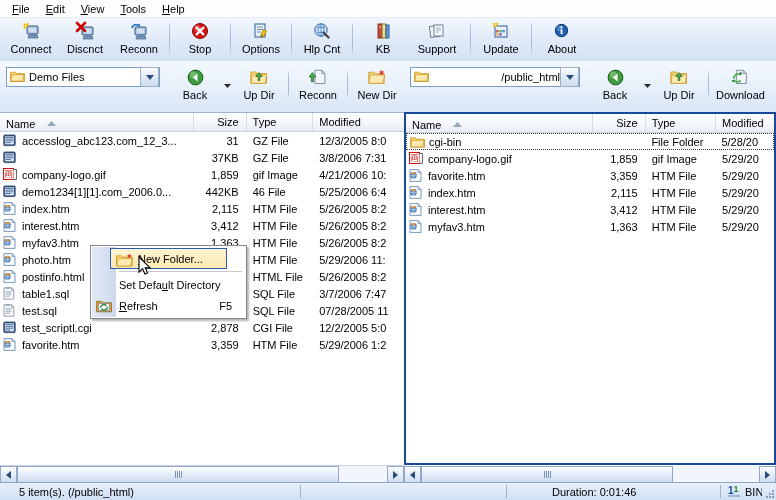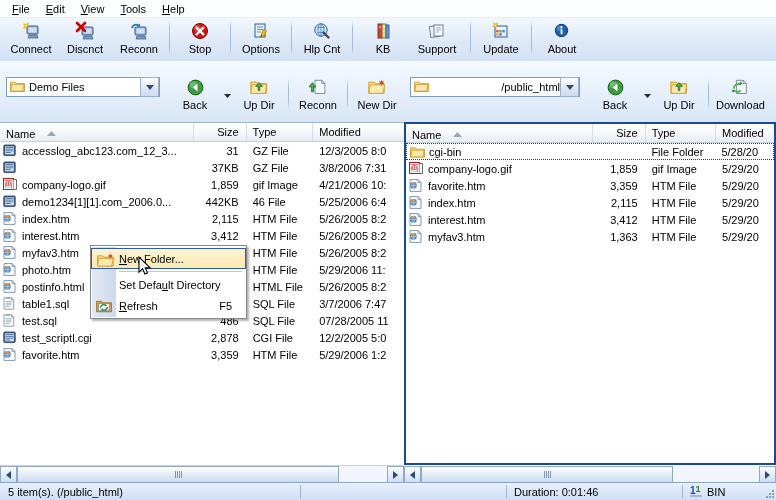--- a/index.html
+++ b/index.html
@@ -36,21 +36,21 @@
   .pane{position:absolute;top:0;bottom:0;}
   .pane-left{left:0;width:404px;}
   .pane-right{left:404px;right:0;}
 
   .pane-inner{position:absolute;left:0;top:0;right:0;bottom:0;
               display:flex;flex-direction:column;}
 
   
   .navstrip{height:45px;position:relative;
             background:linear-gradient(#f4f9fe 0%,#e6effa 55%,#d8e6f6 100%);
-            display:flex;align-items:flex-start;padding-top:16px;}
+            display:flex;align-items:flex-start;padding-top:6px;}
   .combo{position:relative;height:20px;margin-left:6px;
          background:#fff;border:1px solid #7b9cc4;display:flex;align-items:center;
          box-sizing:border-box;}
   .combo.left{width:165px;}
   .combo.right{width:170px;text-align:right;}
   .combo .folder{margin:0 4px 0 3px;flex:0 0 auto;}
   .combo .ctext{flex:1;font-size:11px;white-space:nowrap;overflow:hidden;}
   .combo .cbtn{width:17px;height:18px;flex:0 0 auto;margin-right:0px;
      background:linear-gradient(#fdfeff,#dfe9f6 50%,#cddcef);
      border:1px solid #9ab0cb;border-radius:1px;
@@ -118,21 +118,21 @@
            border:1px solid #86898c;box-shadow:2px 2px 2px rgba(0,0,0,.3);
            padding:2px 0;}
   .ctxgutter{position:absolute;left:1px;top:1px;bottom:1px;width:24px;
              background:linear-gradient(90deg,#e2e9f6,#ccd9ee);}
   .ctxitem{position:relative;height:21px;display:flex;align-items:center;
            font-size:11px;padding-left:28px;padding-right:14px;white-space:nowrap;
            box-sizing:border-box;cursor:default;}
   .ctxitem .ctxico{position:absolute;left:3px;top:2px;width:20px;height:17px;
                    display:flex;align-items:center;justify-content:center;}
   .ctxitem.sel{background:linear-gradient(#fdf3d2,#fbe9b2);
-               border:1px solid #2a5ca8;margin:0 0;padding-left:27px;}
+               border:1px solid #2a5ca8;margin:0 19px;padding-left:27px;}
   .ctxitem .accel{margin-left:auto;padding-left:26px;}
   .ctxsep{height:1px;background:#c6c6c6;margin:2px 4px 2px 28px;}
   u{text-decoration:underline;}
   .cursorarrow{position:absolute;z-index:60;}
 </style>
 </head>
 <body>
 
 <div class="app">
 
@@ -855,25 +855,25 @@
     </div>
 
     <div class="cursorarrow" style="left:138px;top:195px;">
       <svg width="15" height="22" viewBox="0 0 15 22">
         <path d="M1 1l0 15.2 3.6-3.5 2.3 5.3 2.6-1.1-2.3-5.2 5 .1z" fill="#fff" stroke="#000" stroke-width="1.1"></path>
       </svg>
     </div>
   </div>
 
   <div class="statusbar">
-    <div class="sbcell" style="width:300px;padding-left:8px;">5 item(s).  (/public_html)</div>
+    <div class="sbcell" style="width:300px;padding-left:19px;">5 item(s).  (/public_html)</div>
     <div class="sbdiv"></div>
     <div class="sbcell" style="width:205px;"></div>
     <div class="sbdiv"></div>
-    <div class="sbcell" style="width:175px;padding-left:7px;">Duration: 0:01:46</div>
+    <div class="sbcell" style="width:175px;padding-left:7px;margin-left:38px;">Duration: 0:01:46</div>
     <div class="sbdiv"></div>
     <div class="sbcell" style="flex:1;gap:4px;padding-left:7px;">
       <span>
         <svg width="13" height="13" viewBox="0 0 13 13">
           <text x="0" y="10" font-family="'Liberation Sans',sans-serif" font-size="10" font-weight="bold" fill="#1d4ea8">1</text>
           <text x="5.5" y="8" font-family="'Liberation Sans',sans-serif" font-size="9" font-weight="bold" fill="#1f8a2f">1</text>
           <rect x="0" y="11" width="12" height="2" fill="#9fb6d4"></rect>
         </svg>
       </span>
       <span>BIN</span>

